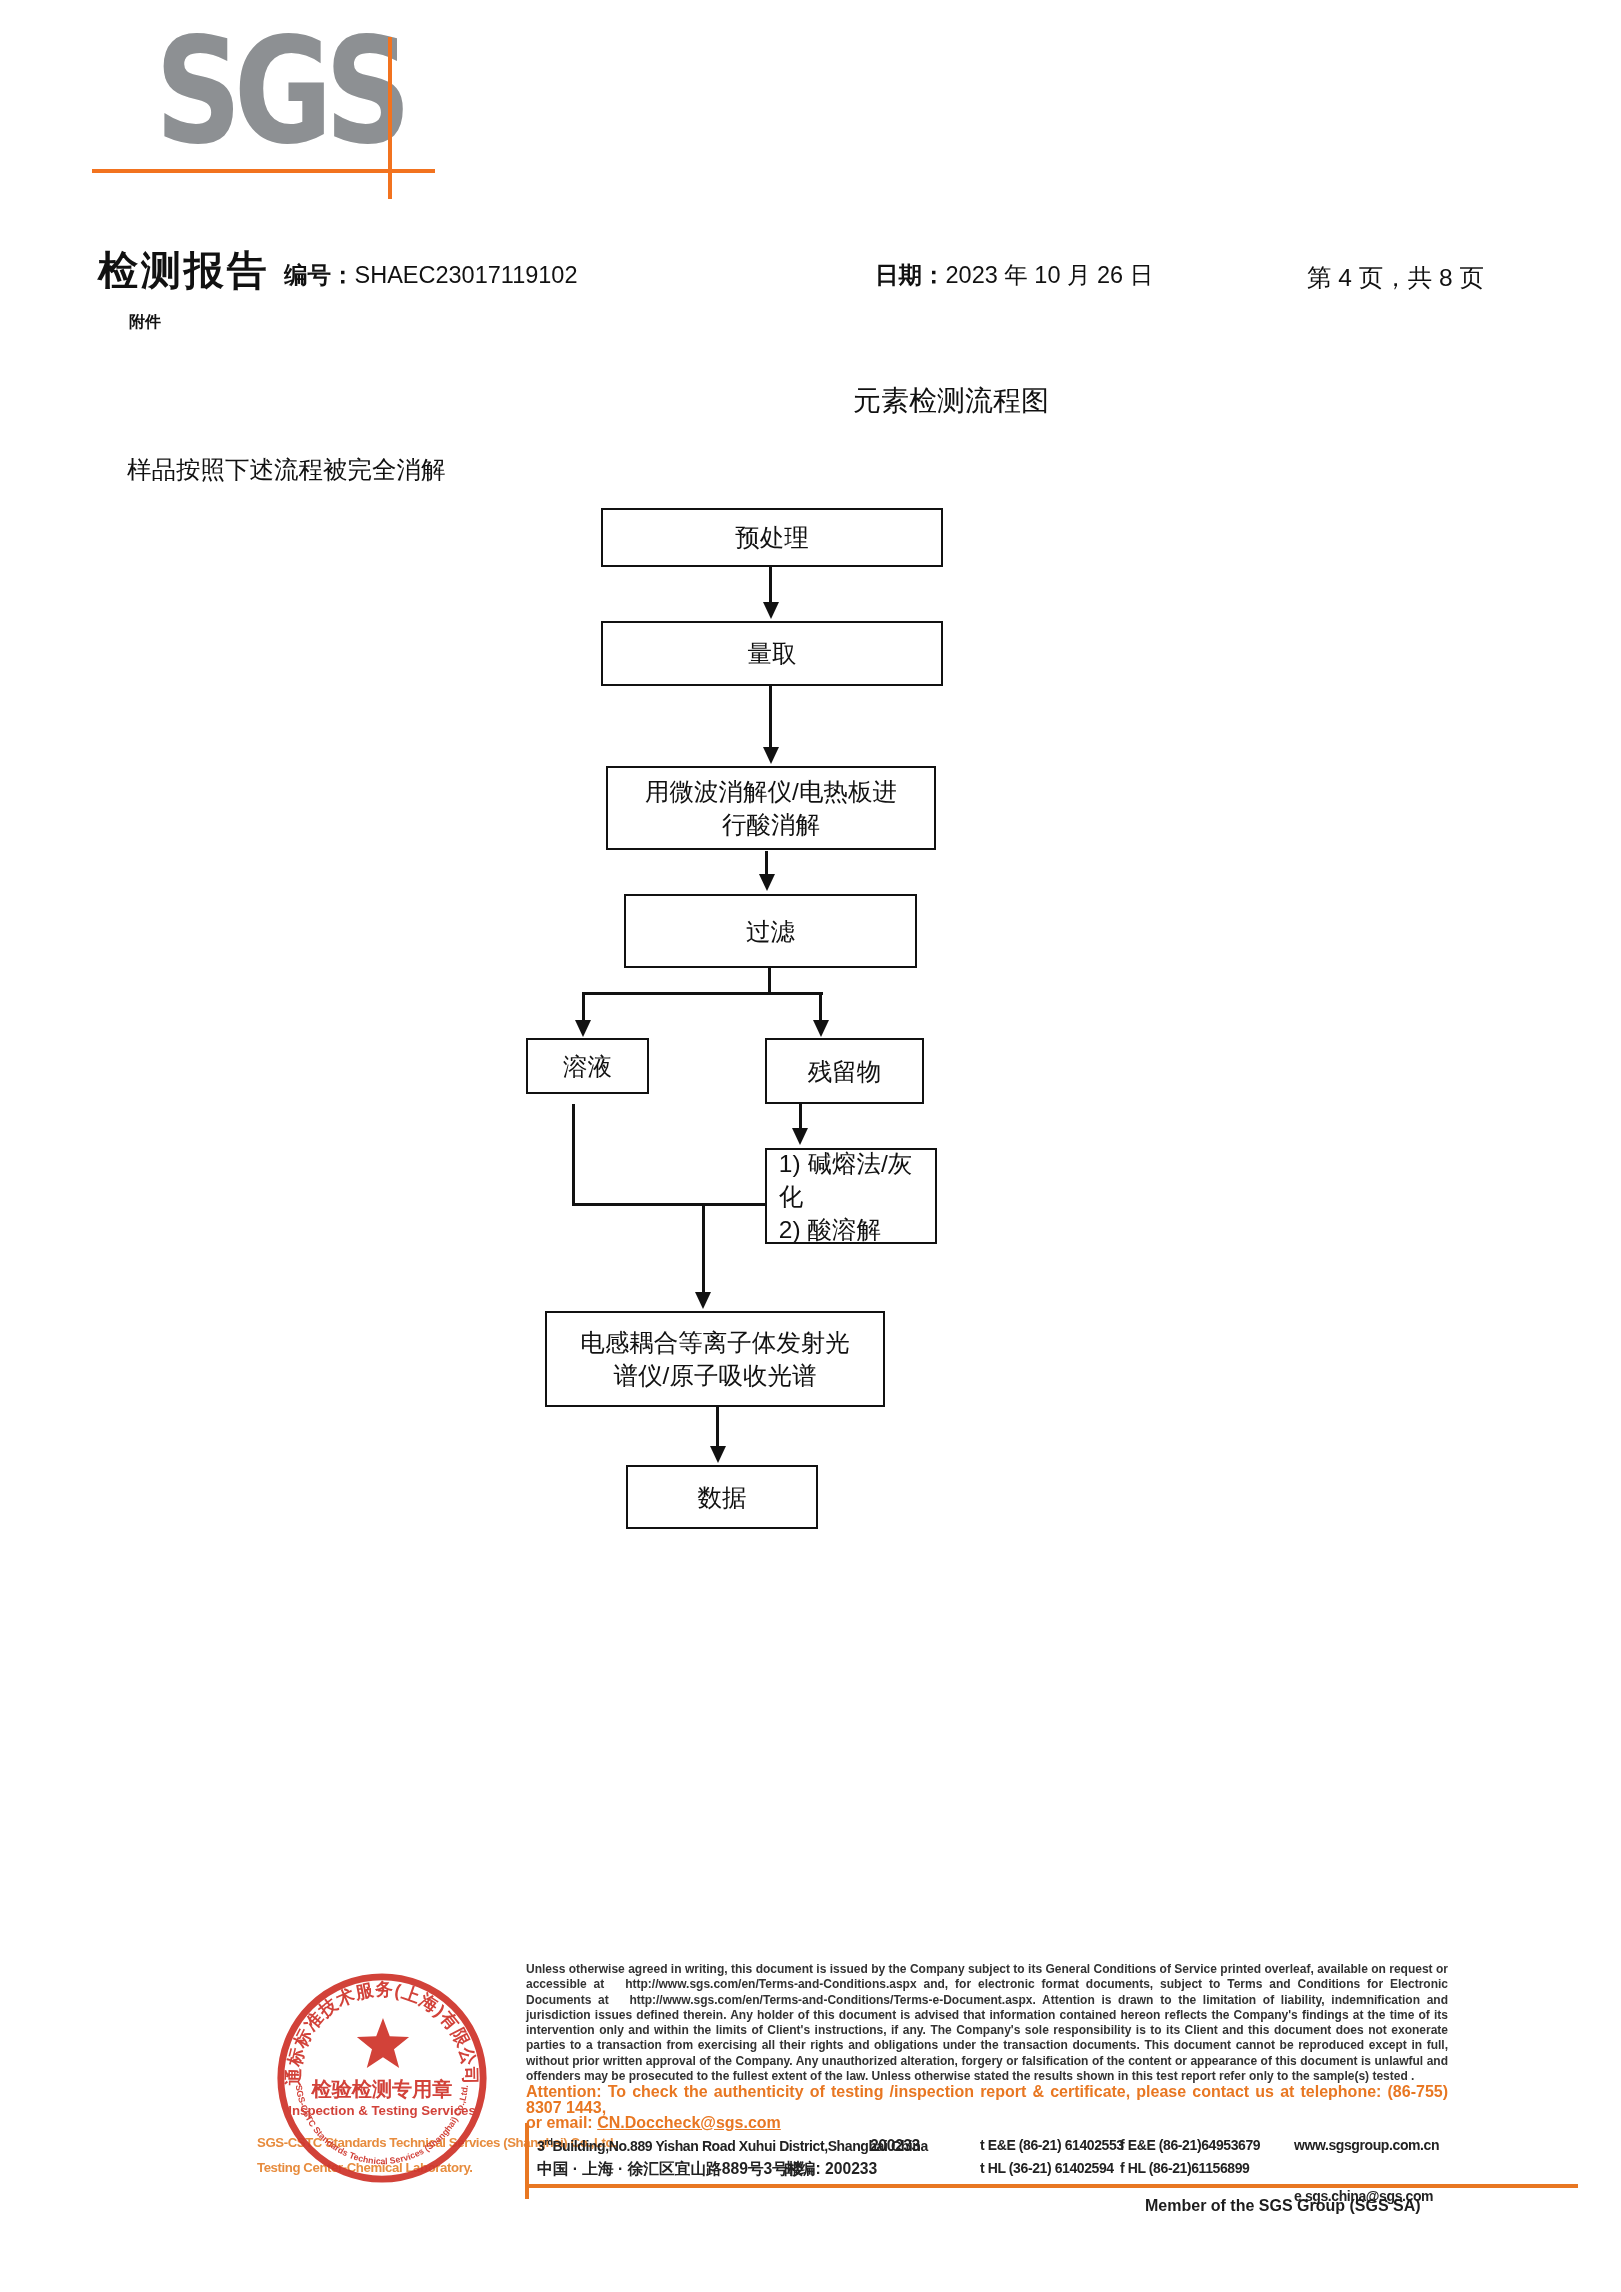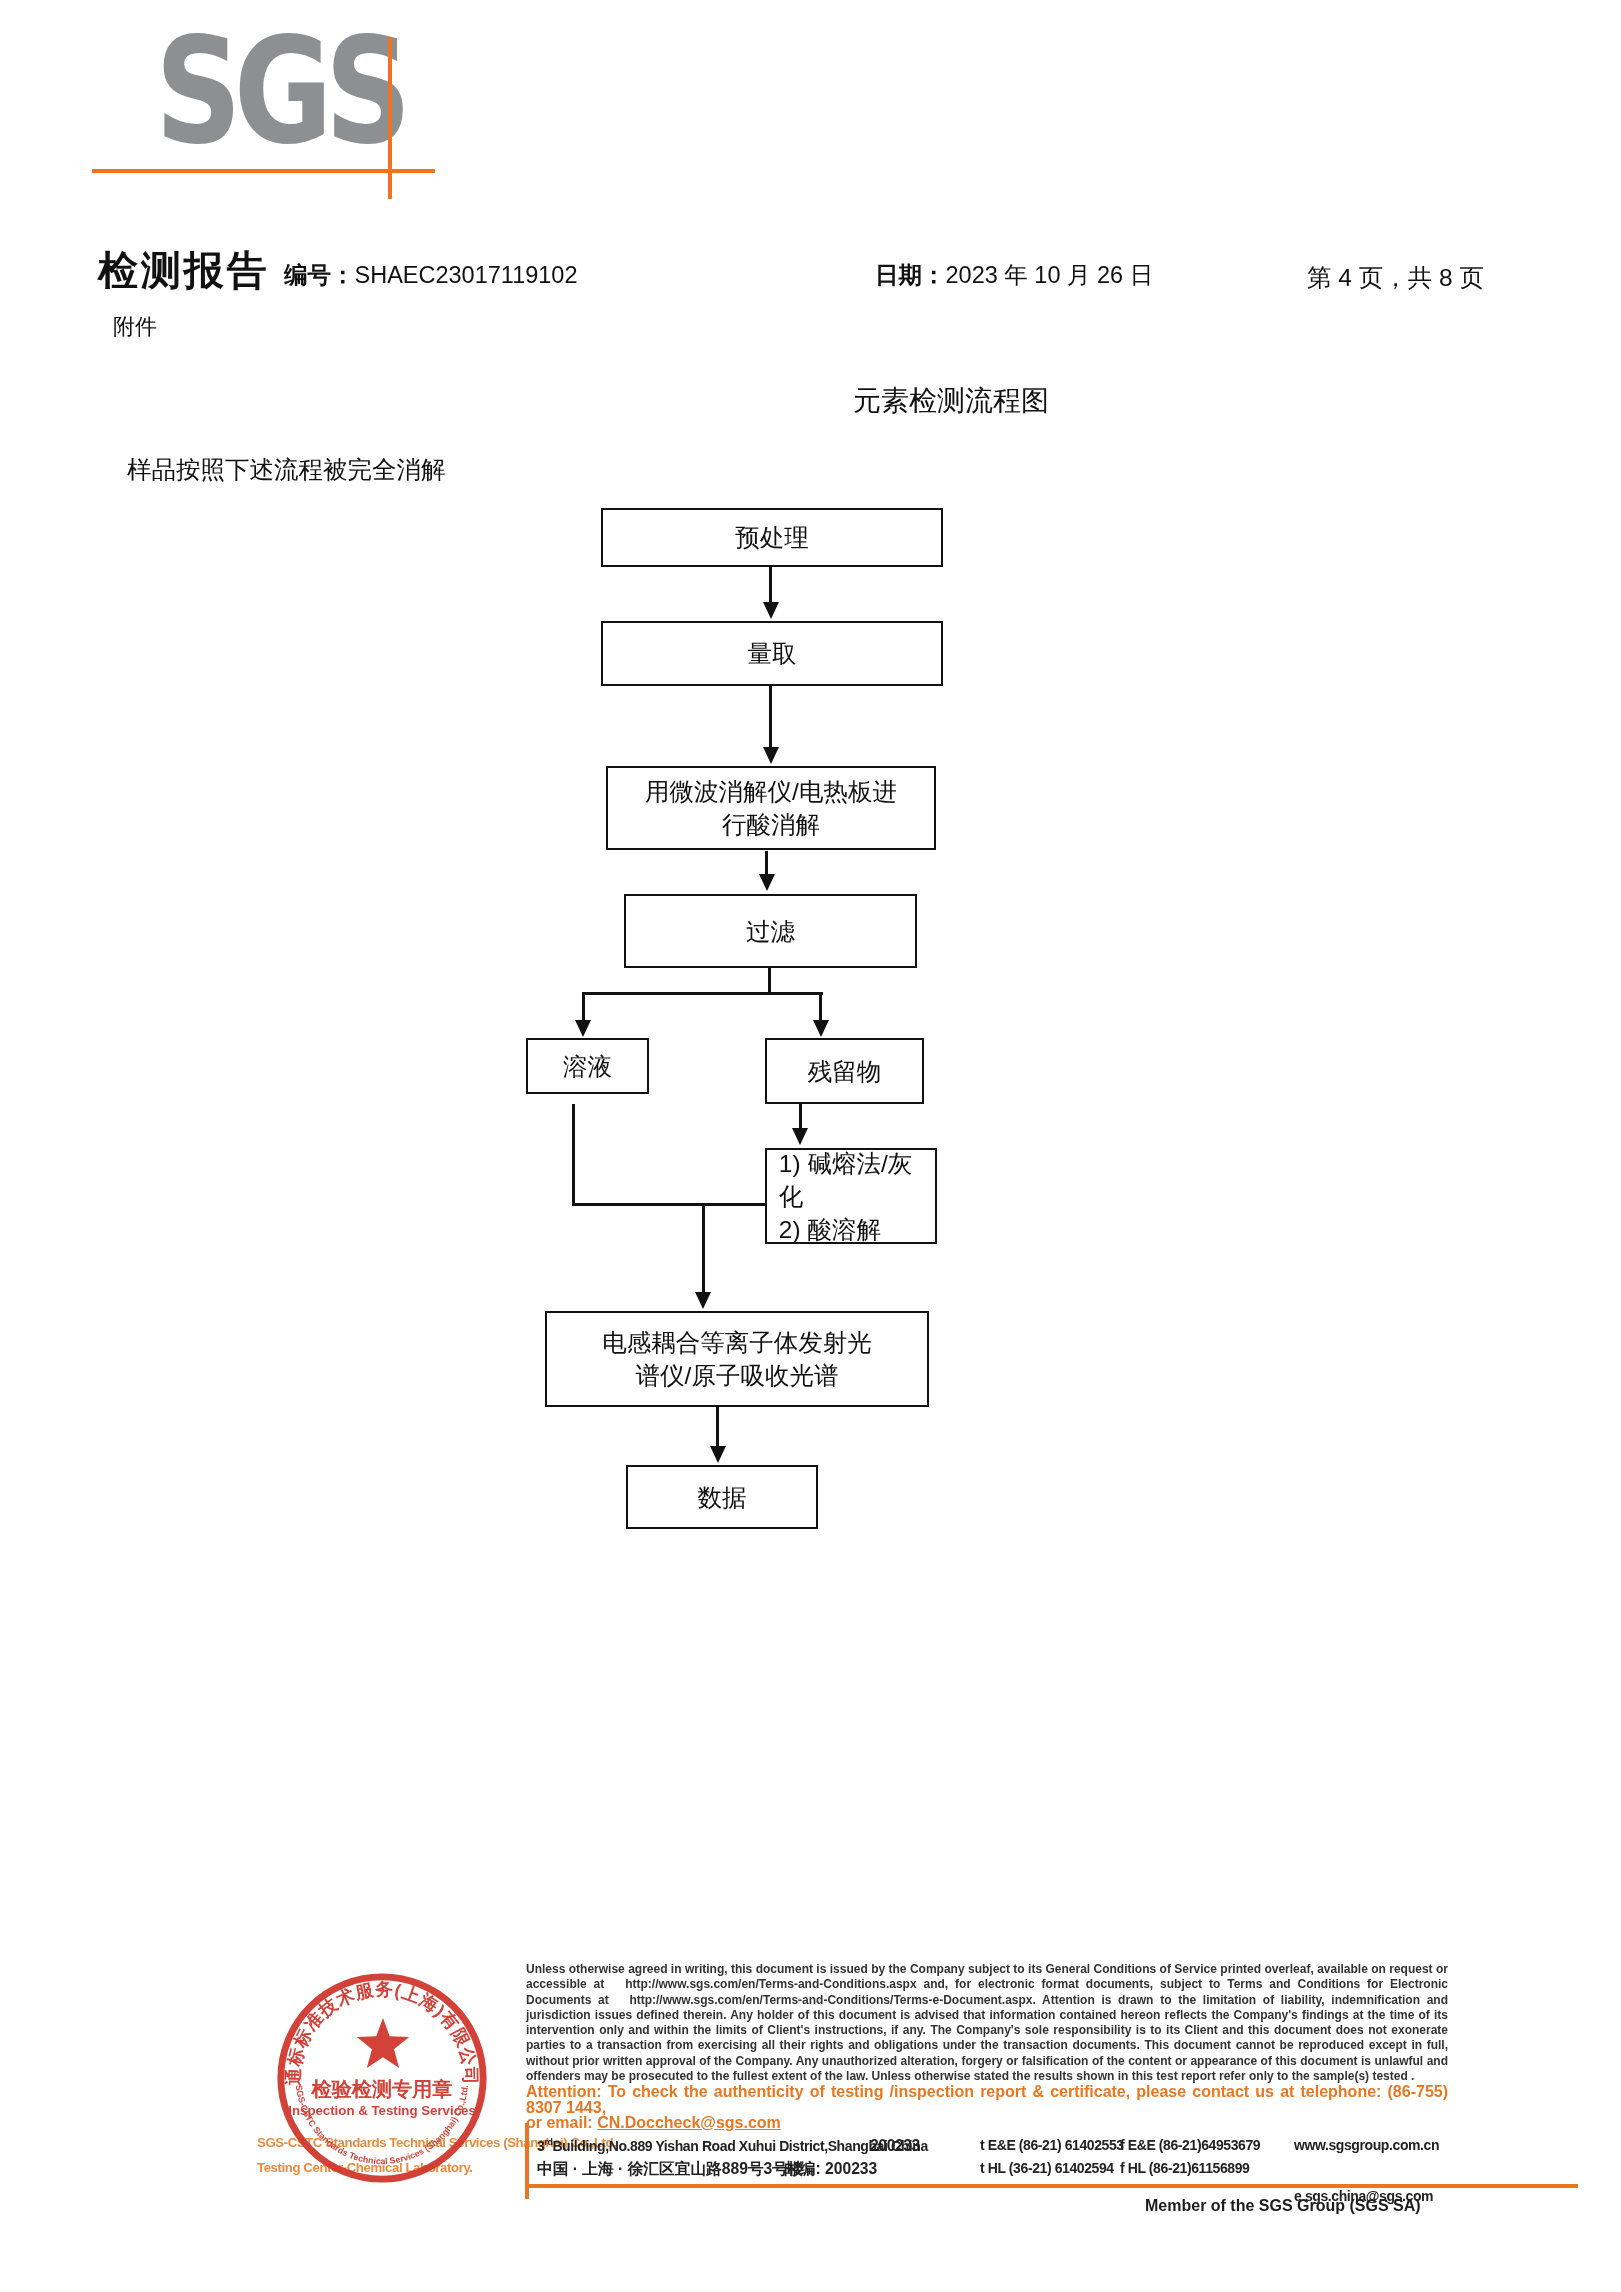--- a/index.html
+++ b/index.html
@@ -9,21 +9,21 @@
 
   
   .logo-text{left:155px;top:17.6px;font-family:"DejaVu Sans",sans-serif;font-weight:bold;
              font-size:147px;line-height:147px;color:#8d9093;letter-spacing:-9.8px;
              transform:scaleX(0.82);transform-origin:left top;}
   .logo-vline{left:388px;top:37px;width:3.9px;height:162px;}
   .logo-hline{left:92px;top:169px;width:343px;height:3.9px;}
 
   
   .report-title{left:98px;top:243px;font-size:40px;font-weight:bold;letter-spacing:2.9px;}
-  .attachment{left:113px;top:312px;font-size:22px;font-weight:normal;}
+  .attachment{left:129px;top:312px;font-size:16px;font-weight:bold;}
   .hdr{font-size:23.5px;}
   .hdr b{font-weight:bold;}
   .no-row{left:284px;top:259px;}
   .date-row{left:875px;top:259px;}
   .page-row{left:1307px;top:261px;font-size:24.5px;}
 
   
   .flow-title{left:461px;top:382px;width:588px;text-align:right;font-size:28px;font-weight:normal;}
   .flow-intro{left:127px;top:453px;font-size:24.5px;}
   .fbox{border:2.9px solid #111;background:#fff;box-sizing:border-box;
@@ -85,21 +85,21 @@
 <div class="abs fbox" style="left:526px;top:1038px;width:123px;height:56px;">
   <span>溶液</span>
 </div>
 <div class="abs fbox" style="left:765px;top:1038px;width:159px;height:66px;">
   <span>残留物</span>
 </div>
 <div class="abs fbox fbox-left" style="left:765px;top:1148px;width:172px;height:96px;">
   <span>1) 碱熔法/灰化</span>
   <span>2) 酸溶解</span>
 </div>
-<div class="abs fbox" style="left:545px;top:1311px;width:384px;height:96px;">
+<div class="abs fbox" style="left:545px;top:1311px;width:340px;height:96px;">
   <span>电感耦合等离子体发射光</span>
   <span>谱仪/原子吸收光谱</span>
 </div>
 <div class="abs fbox" style="left:626px;top:1465px;width:192px;height:64px;">
   <span>数据</span>
 </div>
 
 <div class="abs vline" style="left:769px;top:567px;width:2.9px;height:37px;"></div>
 <div class="abs ahead" style="left:763px;top:602px;"></div>
 

